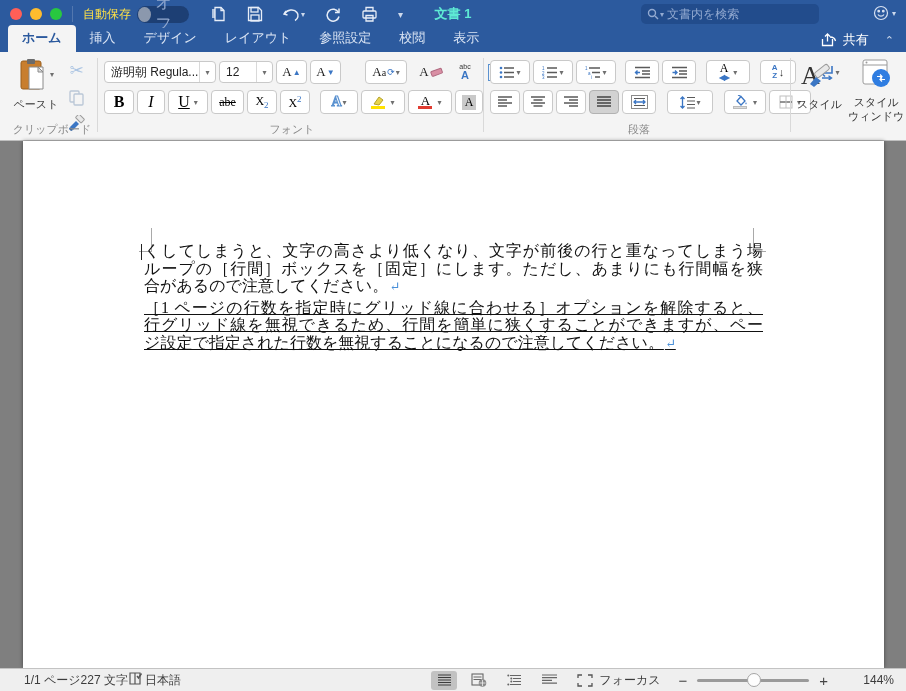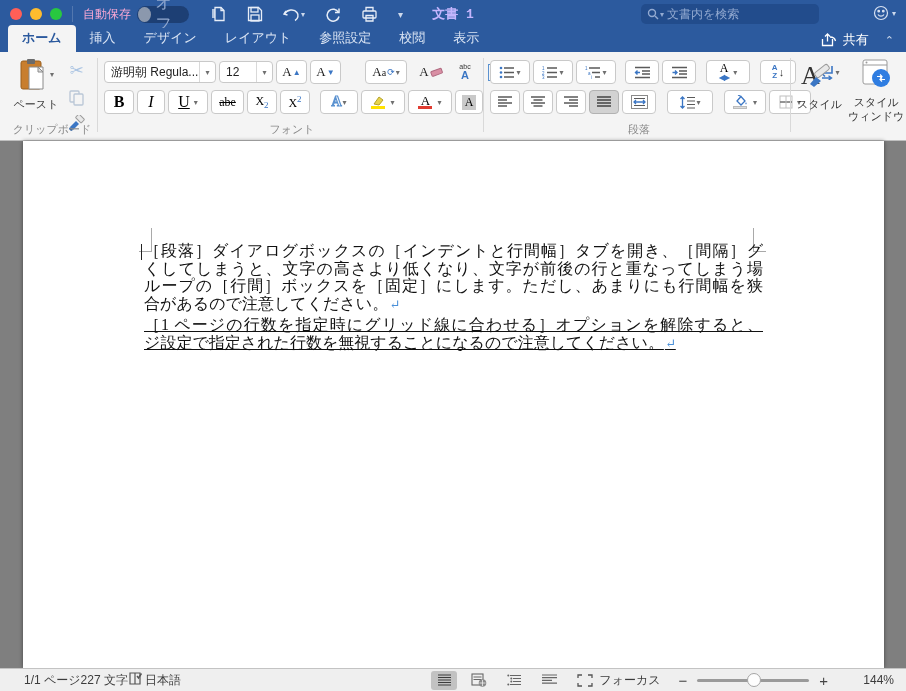--- a/index.html
+++ b/index.html
@@ -8,29 +8,29 @@
   #app { position:relative; width:906px; height:691px; background:#7f7f7f; }
 
   
   #titlebar { position:absolute; top:0; left:0; width:906px; height:28px;
     background:#2c5a9e; display:flex; align-items:center; }
   .traffic { display:flex; gap:8px; margin-left:10px; }
   .light { width:12px; height:12px; border-radius:50%; }
   .light.red{background:#ff5f57;} .light.yellow{background:#febc2e;} .light.green{background:#28c840;}
   .tb-sep { width:1px; height:16px; background:rgba(255,255,255,.18); margin:0 10px; }
   .autosave { display:flex; align-items:center; gap:6px; }
-  .autosave-label { color:#f9a8d4; font-size:12px; }
+  .autosave-label { color:#fde047; font-size:12px; }
   .toggle { width:52px; height:17px; border-radius:9px; background:#1d3f74;
     display:flex; align-items:center; padding:1px 6px 1px 1px; }
   .knob { width:15px; height:15px; border-radius:50%; background:#8b98ad; }
   .toggle-text { color:#93a9cf; font-size:16px; margin-left:5px; }
   .tb-icons { display:flex; align-items:center; gap:20px; margin-left:22px; }
   .tb-ic { display:flex; align-items:center; color:#e8eef8; }
-  .tb-title { position:absolute; left:0; right:0; text-align:center; color:#c4b5fd;
-    font-size:13px; font-weight:bold; pointer-events:none;font-family:Liberation Mono, monospace; }
+  .tb-title { position:absolute; left:0; right:0; text-align:center; color:#5eead4;
+    font-size:13px; font-weight:bold; pointer-events:none; }
   .searchbox { position:absolute; left:641px; top:4px; width:178px; height:20px;
     background:#224c8c; border-radius:5px; display:flex; align-items:center; padding:0 6px; }
   .searchbox input { background:transparent; border:none; outline:none; color:#e6edf8;
     font-size:12px; width:130px; font-family:inherit; }
   .searchbox input::placeholder { color:#93aad1; }
   .smiley { position:absolute; right:10px; top:5px; display:flex; align-items:center; gap:3px; color:#d7e1f2; }
 
   
   #tabbar { position:absolute; top:28px; left:0; width:906px; height:24px;
     background:#2c5a9e; display:flex; align-items:flex-end; }
@@ -477,27 +477,27 @@
         <div class="v" style="right:0"></div>
           <div class="h" style="left:0"></div>
       </div>
       <div class="cropmark" style="left:730px;top:87px">
         <div class="v" style="left:0"></div>
           <div class="h" style="right:0"></div>
       </div>
       <div class="cursorbar"></div>
       <div class="doctext">
         <div class="para1">
-          <div class="docline">［段落］ダイアログボックスの［インデントと行間幅］タブを開き、［間隔］グ</div>
           <div class="docline">くしてしまうと、文字の高さより低くなり、文字が前後の行と重なってしまう場</div>
           <div class="docline">ループの［行間］ボックスを［固定］にします。ただし、あまりにも行間幅を狭</div>
           <div class="docline last"><span>合があるので注意してください。</span><span class="retmark">↵</span></div>
         </div>
         <div class="para2">
           <div class="docline">［1 ページの行数を指定時にグリッド線に合わせる］オプションを解除すると、</div>
+          <div class="docline">行グリッド線を無視できるため、行間を簡単に狭くすることができますが、ペー</div>
           <div class="docline last"><span>ジ設定で指定された行数を無視することになるので注意してください。</span><span class="retmark">↵</span></div>
         </div>
       </div>
     </div>
   </div>
 
   <div id="statusbar">
     <span class="sb-item" style="margin-left:24px">1/1 ページ</span>
     <span class="sb-item">227 文字</span>
     <span class="sb-item">

